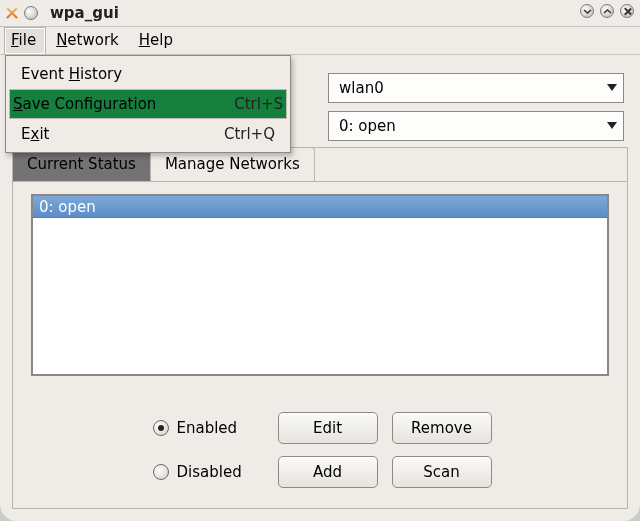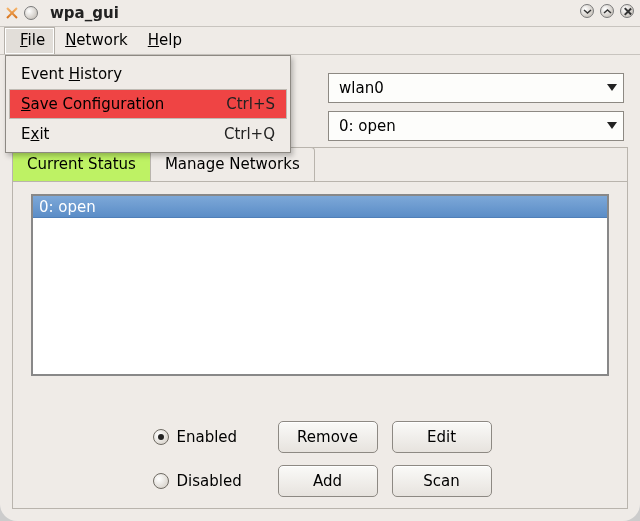--- a/index.html
+++ b/index.html
@@ -111,21 +111,21 @@
   .menu-item {
     padding: 4px 10px 16px 10px;
     height: 27px;
     box-sizing: border-box;
   }
   .menu-item.open {
     background: #e2ded9;
     border: 1px solid #b6b1aa;
     border-bottom: none;
     box-shadow: inset 0 0 0 1px #fff;
-    padding: 3px 9px 0 15px;
+    padding: 3px 9px 0 6px;
   }
   .accel { text-decoration: underline; }
 
   
   .dropdown {
     position: absolute;
     left: 5px;
     top: 55px;
     width: 286px;
     background: #efebe7;
@@ -137,23 +137,23 @@
   }
   .dd-item {
     height: 30px;
     display: flex;
     align-items: center;
     justify-content: space-between;
     padding: 0 12px;
     box-sizing: border-box;
   }
   .dd-item.hover {
-    background: #ef4444;
+    background: #15803d;
     border: 1px solid #bfbab3;
-    padding: 0 11px;
+    padding: 0 3px;
   }
   .dd-shortcut { color: #222; text-align: right; }
 
   
   .combo {
     position: absolute;
     right: 16px;
     width: 296px;
     height: 30px;
     border: 1px solid #8d8983;
@@ -186,21 +186,21 @@
   }
   .tabs {
     display: flex;
     height: 34px;
     margin-top: -1px;
     margin-left: -1px;
   }
   .tab {
     border: 1px solid #b9b4ad;
     border-bottom: none;
-    background: #bef264;
+    background: #737373;
     padding: 7px 14px 0 14px;
     height: 34px;
     box-sizing: border-box;
     margin-right: -1px;
     border-top-left-radius: 4px;
     border-top-right-radius: 4px;
   }
   .tab.active {
     background: #efebe7;
     position: relative;
@@ -234,21 +234,21 @@
     color: #fff;
     padding: 2px 6px 0 6px;
     box-sizing: border-box;
     border-bottom: 1px solid #4f7fb8;
   }
 
   
   .controls {
     position: absolute;
     left: 0; right: 0;
-    bottom: 9px;
+    bottom: 18px;
     display: grid;
     grid-template-columns: 115px 100px 100px;
     grid-template-rows: 36px 36px;
     column-gap: 14px;
     row-gap: 8px;
     justify-content: center;
     align-items: center;
   }
   .radio-wrap {
     display: flex;
@@ -357,22 +357,22 @@
         <div class="listrow">
           <span>0: open</span>
         </div>
       </div>
 
       <div class="controls">
         <div class="radio-wrap">
           <span class="radio checked"></span>
           <span>Enabled</span>
         </div>
+        <div class="btn"><span>Edit</span></div>
         <div class="btn"><span>Remove</span></div>
-        <div class="btn"><span>Edit</span></div>
 
         <div class="radio-wrap">
           <span class="radio"></span>
           <span>Disabled</span>
         </div>
         <div class="btn"><span>Add</span></div>
         <div class="btn"><span>Scan</span></div>
       </div>
     </div>
   </div>

